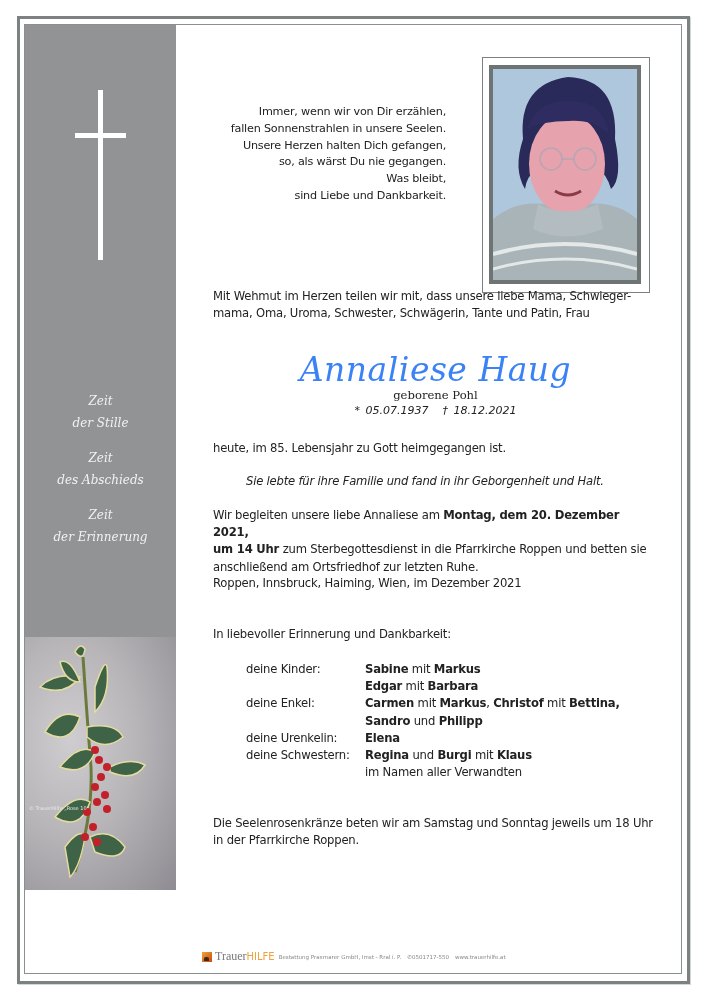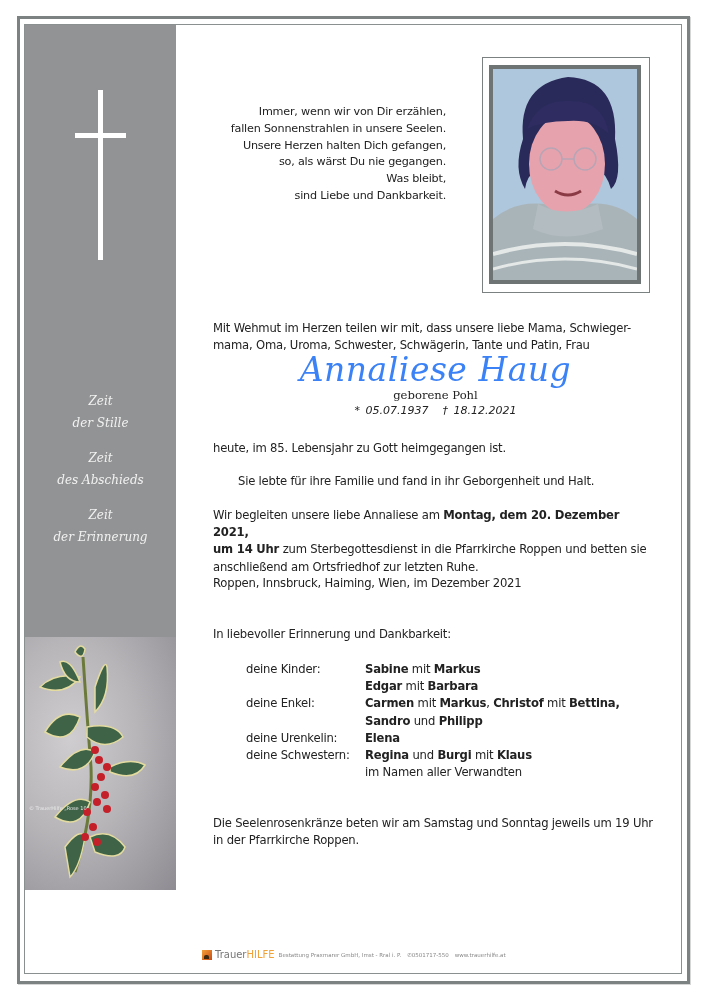--- a/index.html
+++ b/index.html
@@ -20,40 +20,40 @@
   .copyright { position: absolute; left: 4px; bottom: 6px; font-size: 5px; color: #e8e8e8; }
 
   .poem { position: absolute; left: 196px; top: 104px; width: 250px; text-align: right;
           font-family: "DejaVu Sans", sans-serif; font-size: 11.2px; line-height: 16.8px; color: #222; letter-spacing: -0.2px; }
 
   .photo-outer { position: absolute; left: 482px; top: 57px; width: 166px; height: 234px; border: 1px solid #7b8080; background: #fff; }
   .photo-gray { position: absolute; left: 6px; top: 7px; width: 152px; height: 219px; background: #6e7373; }
   .photo { position: absolute; left: 4px; top: 4px; width: 144px; height: 211px; overflow: hidden; background: #a9c3d8; }
 
   .main-text { position: absolute; left: 213px; width: 440px; font-size: 11.6px; line-height: 17.2px; color: #222; letter-spacing: -0.2px; }
-  .t1 { top: 320px; }
+  .t1 { top: 288px; }
   .name { position: absolute; left: 213px; top: 350px; width: 445px; text-align: center;
           font-family: "DejaVu Serif", serif; font-style: italic; font-size: 33px; color: #3b82f6; letter-spacing: 0.5px; }
   .born { position: absolute; left: 213px; top: 388px; width: 445px; text-align: center; font-size: 11.6px; color: #222; font-family: "DejaVu Serif", serif; }
   .dates { position: absolute; left: 213px; top: 404px; width: 445px; text-align: center; font-size: 11px; font-style: italic; color: #222; word-spacing: 2px; }
   .dates span + span { margin-left: 14px; }
   .t2 { top: 440px; }
-  .t3 { top: 473px; left: 238px; }
+  .t3 { top: 473px; left: 246px; font-style: italic; }
   .t4 { top: 507px; }
   .t5 { top: 575px; }
   .t6 { top: 626px; }
   .t7 { top: 815px; }
   b { font-weight: bold; }
   .family { position: absolute; left: 246px; top: 661px; font-size: 11.6px; line-height: 17.2px; color: #222; letter-spacing: -0.2px; }
   .family .row { display: flex; }
   .family .lbl { width: 119px; }
   .footer { position: absolute; left: 202px; top: 949px; display: flex; align-items: center; font-size: 5.5px; color: #888; white-space: nowrap; }
   .logo-icon { width: 10px; height: 10px; background: linear-gradient(135deg, #f2a23a, #c94a12); margin-right: 3px; position: relative; }
   .logo-icon::after { content: ""; position: absolute; left: 2px; bottom: 1px; width: 5px; height: 4px; background: #3c2a12; border-radius: 2px 2px 0 0; }
-  .brand1 { font-size: 10px; color: #777; }
+  .brand1 { font-size: 12px; color: #777; font-family: Liberation Serif, serif; }
   .brand2 { font-size: 10px; color: #f0a23a; margin-right: 4px; }
   .footer .sep { margin: 0 3px; }
 </style>
 </head>
 <body>
 
 <div class="outer-frame"></div>
 <div class="inner-frame"></div>
 
 <div class="sidebar">
@@ -186,21 +186,21 @@
       <span class="lbl">deine Schwestern:</span>
       <span><b>Regina</b><span> und </span><b>Burgi</b><span> mit </span><b>Klaus</b></span>
     </div>
     <div class="row">
       <span class="lbl"></span>
       <span><span>im Namen aller Verwandten</span></span>
     </div>
   </div>
 
 <div class="main-text t7">
-  <div>Die Seelenrosenkränze beten wir am Samstag und Sonntag jeweils um 19 Uhr</div>
+  <div>Die Seelenrosenkränze beten wir am Samstag und Sonntag jeweils um 18 Uhr</div>
   <div>in der Pfarrkirche Roppen.</div>
 </div>
 
 <div class="footer">
   <span class="logo-icon"></span>
   <span class="brand1">Trauer</span>
     <span class="brand2">HILFE</span>
   <span>Bestattung Praxmarer GmbH, Imst - Rral i. P.</span>
     <span class="sep"></span>
   <span>✆0501717-550</span>

